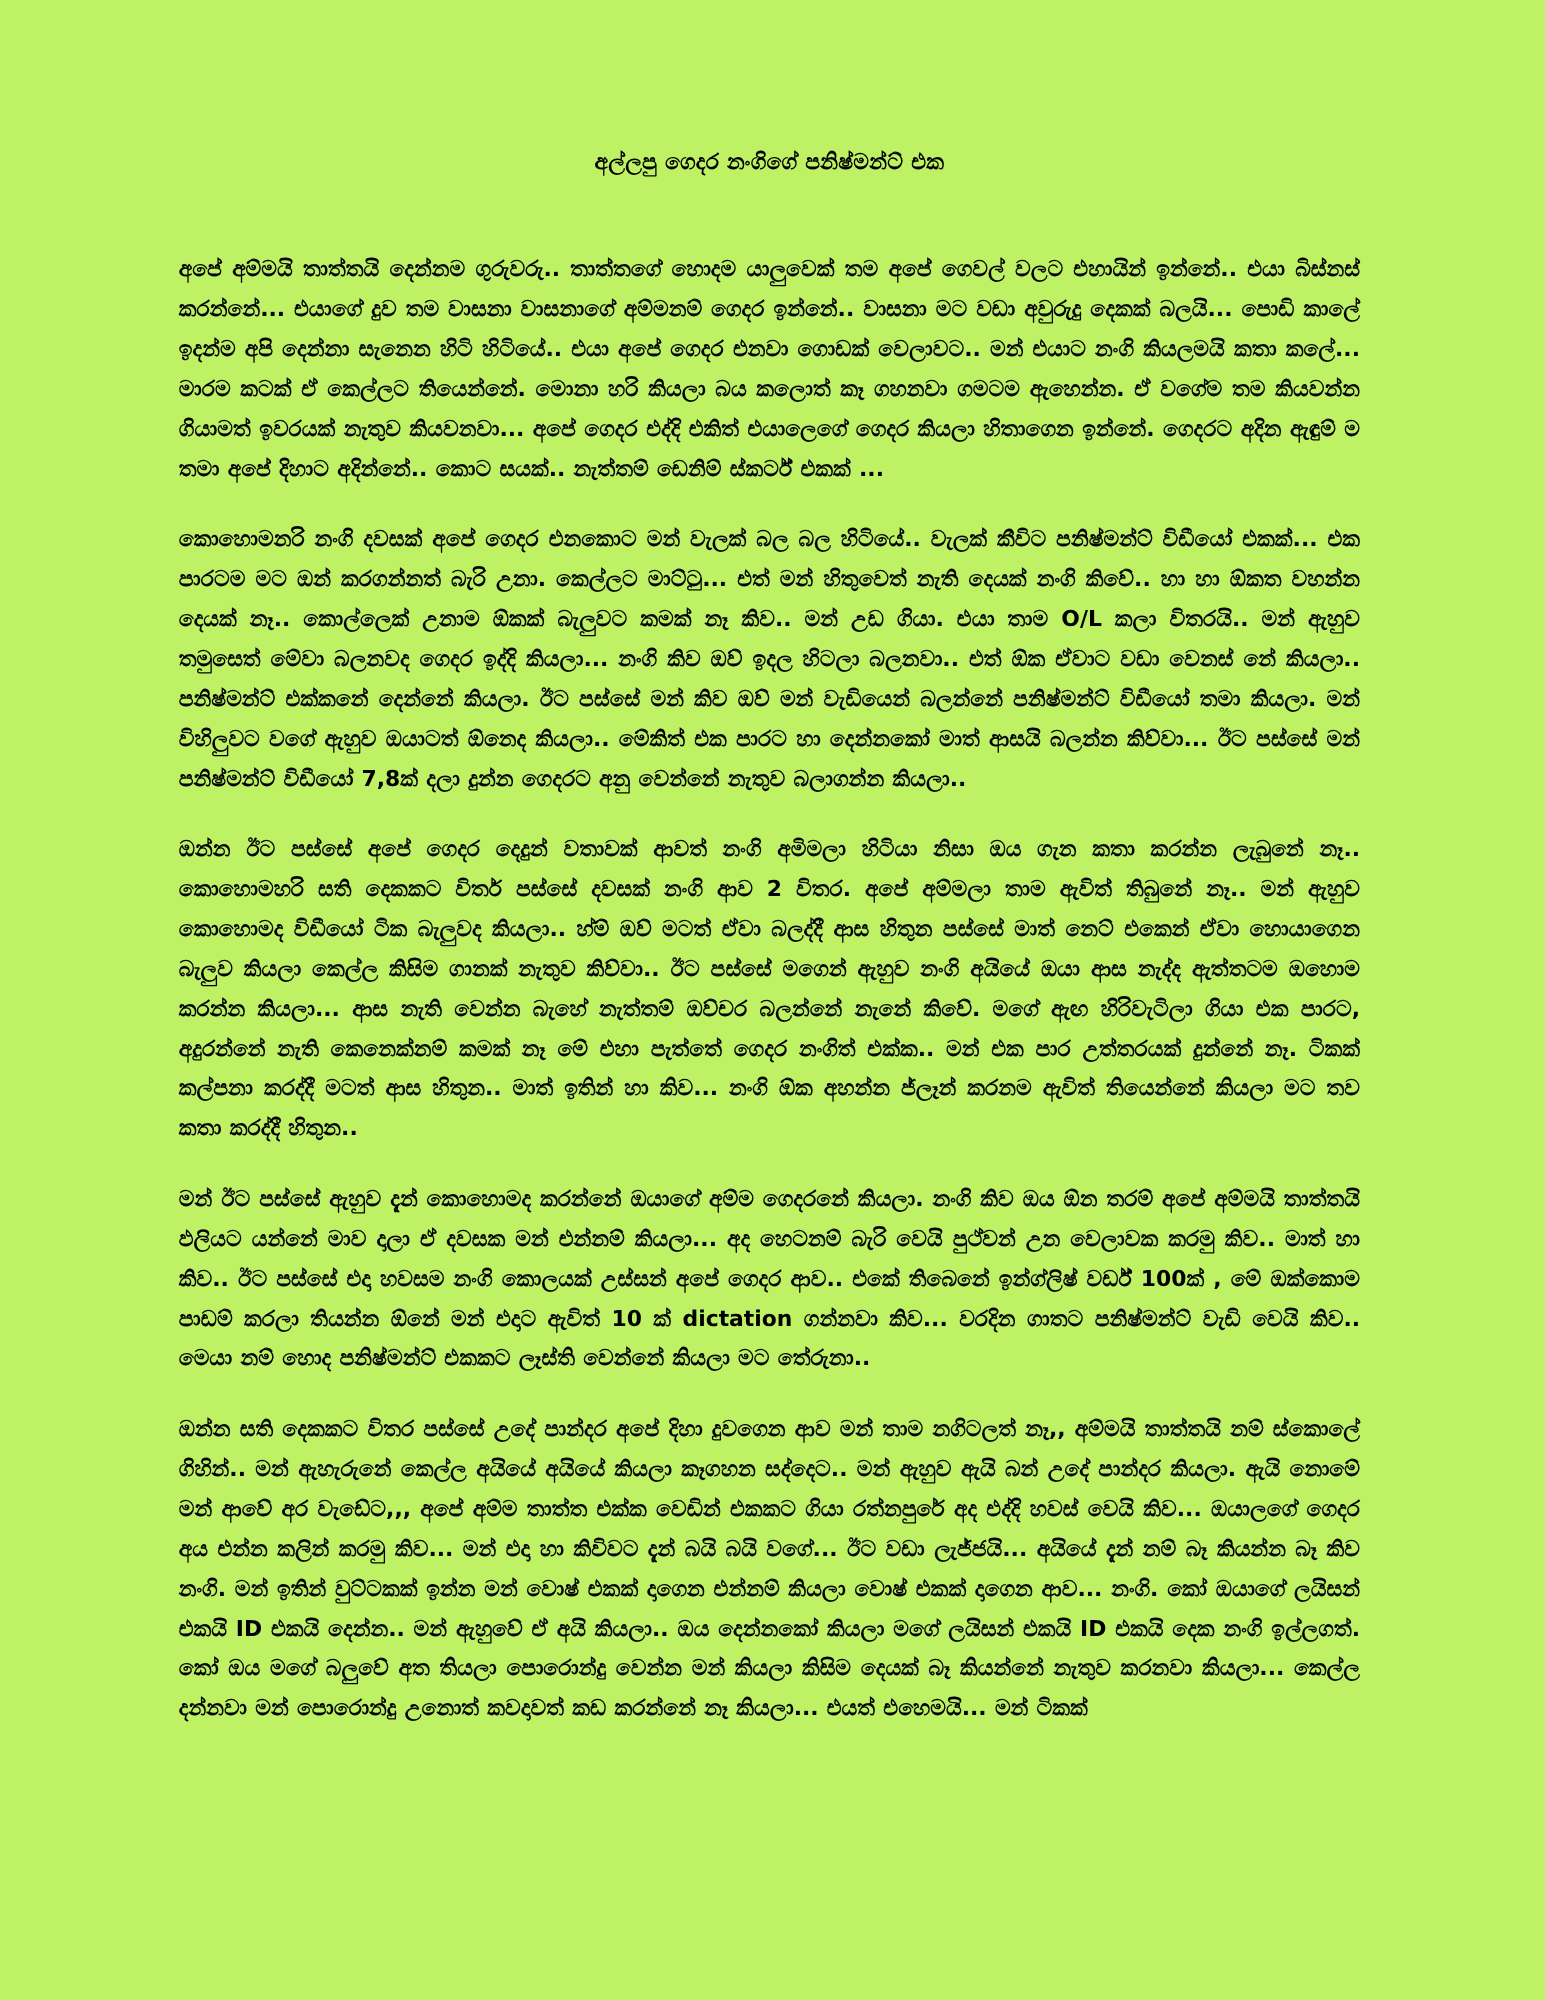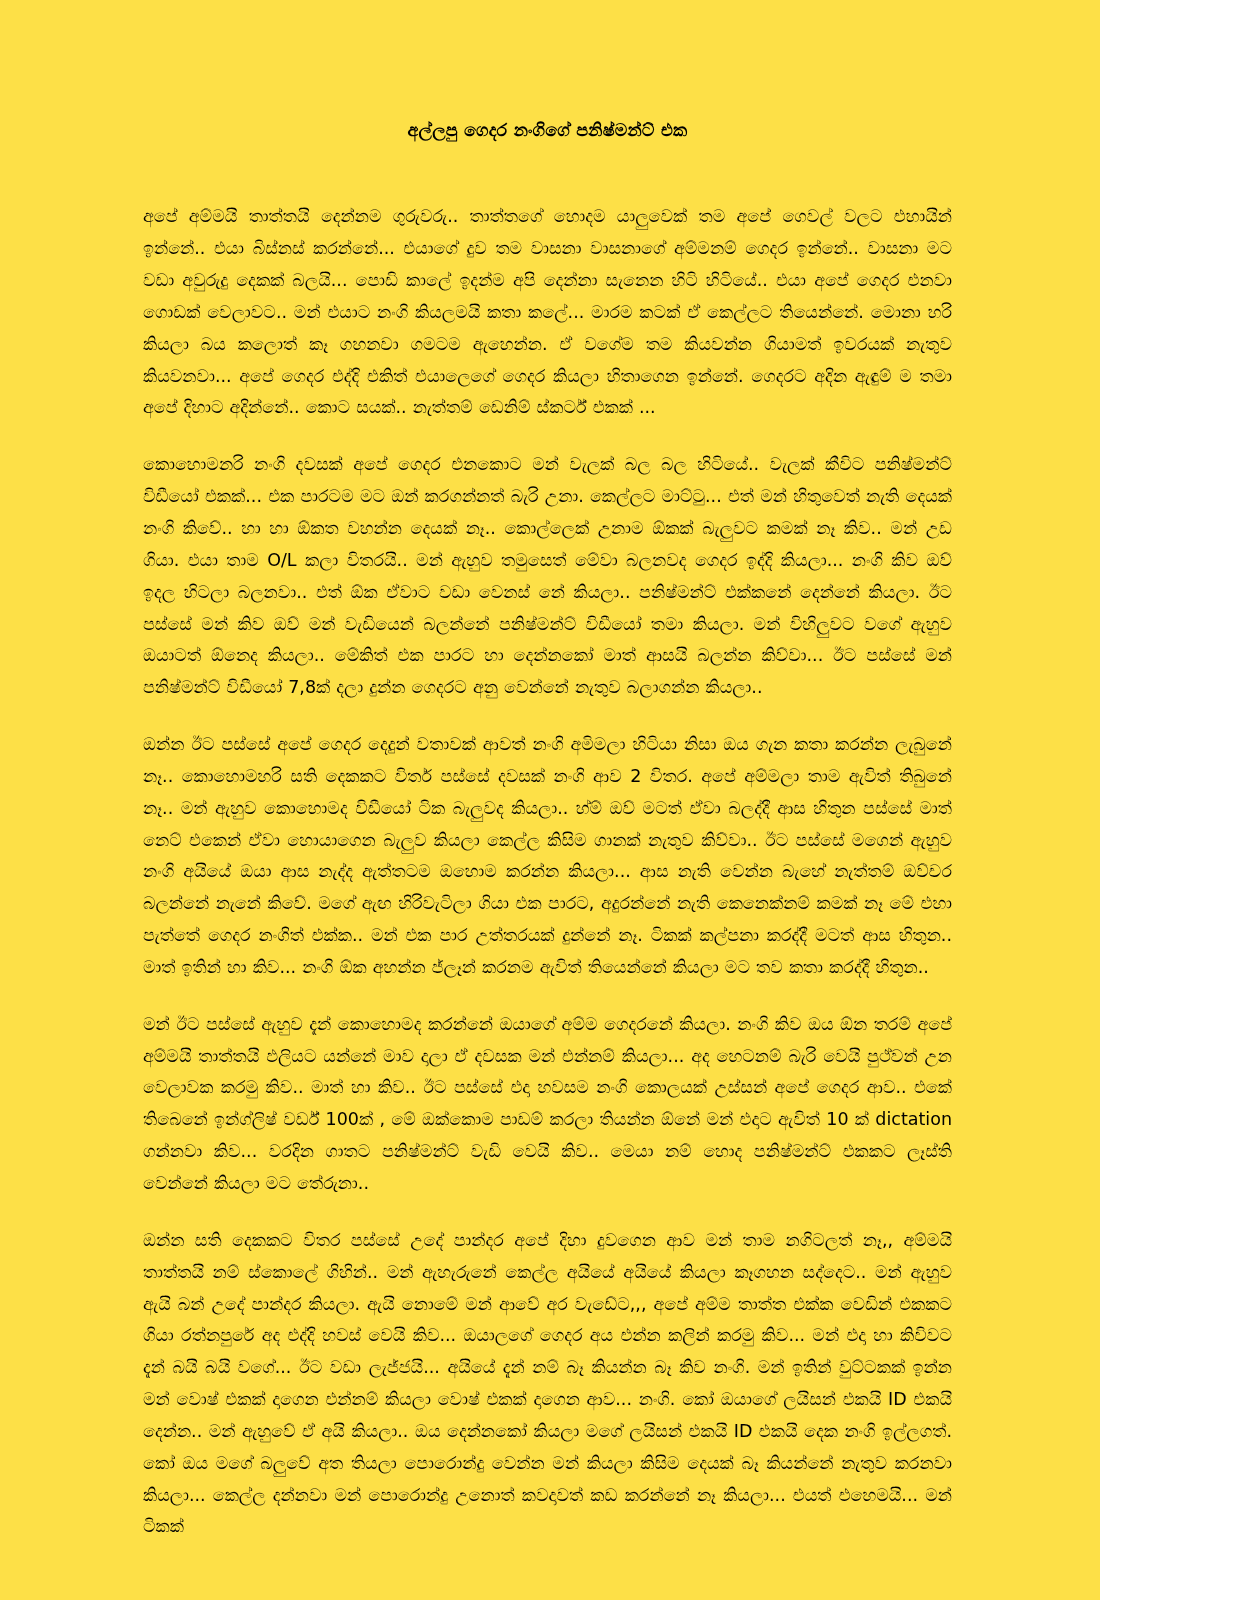--- a/index.html
+++ b/index.html
@@ -8,40 +8,41 @@
     background: #ffffff;
   }
   body {
     width: 1236px;
     height: 1600px;
     font-family: "DejaVu Sans", sans-serif;
     color: #000000;
   }
   .page {
     box-sizing: border-box;
-    width: 1100px;
+    width: 1236px;
     min-height: 1600px;
     padding: 118px 148px 40px 143px;
-    background: #fde047;
+    background: #bef264;
   }
   .doc-title {
     text-align: center;
     font-size: 17.5px;
     font-weight: bold;
     line-height: 1.45;
     margin: 0 0 58px 0;
     letter-spacing: 0.2px;
   }
   .doc-body p {
     margin: 0 0 25px 0;
     font-size: 17.5px;
     line-height: 1.82;
     text-align: justify;
     text-justify: inter-word;
     word-spacing: 0.5px;
+    font-weight: bold;
   }
   .doc-body p:last-child {
     margin-bottom: 4px;
   }
 </style>
 </head>
 <body>
 
 <div class="page">
   <h1 class="doc-title">අල්ලපු ගෙදර නංගිගේ පනිෂ්මන්ට් එක</h1>

